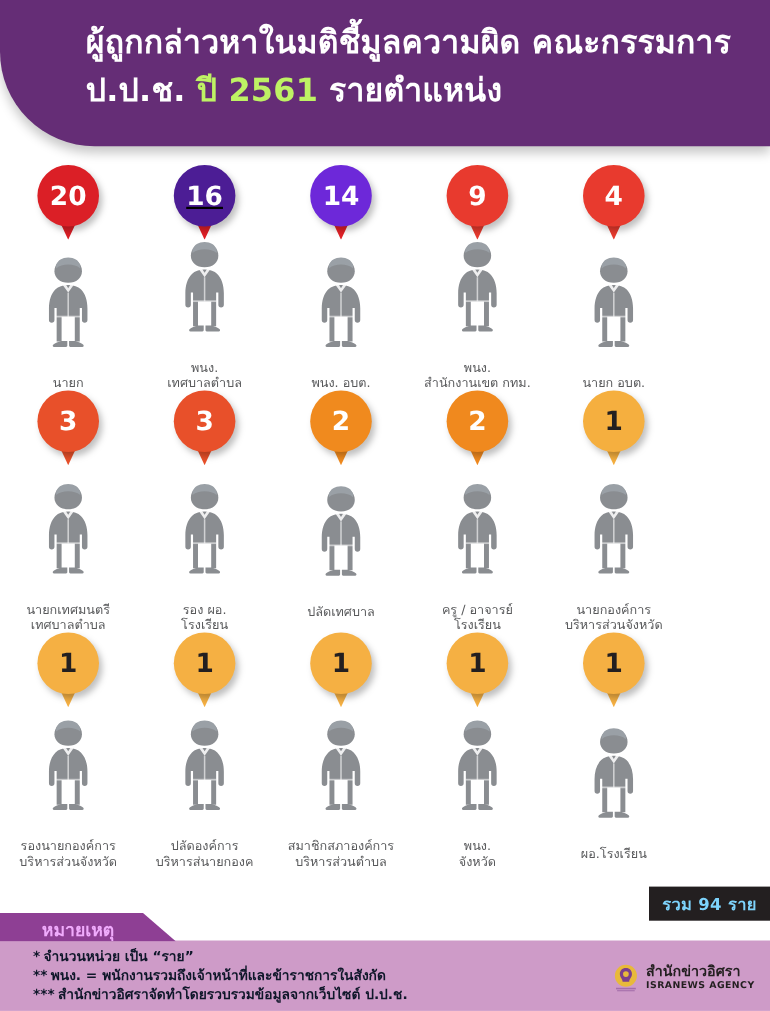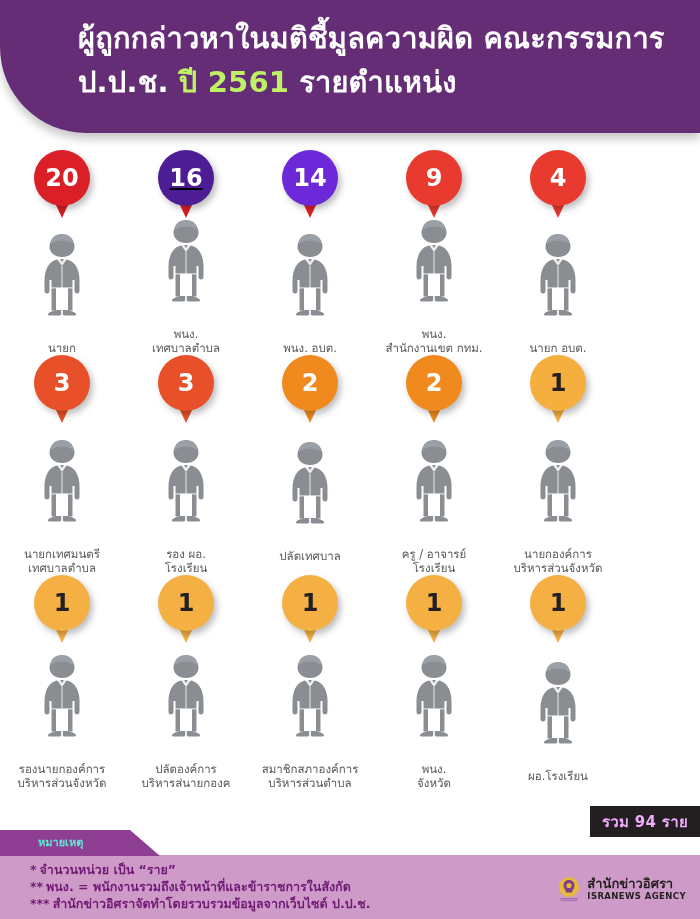--- a/index.html
+++ b/index.html
@@ -59,40 +59,40 @@
 
   
   .label{
     margin-top:6px;text-align:center;color:#58595B;
     font-size:11.5px;line-height:14px;white-space:pre-line;
   }
 
   
   .total-badge{
     position:absolute;right:0;top:806px;width:110px;height:31px;
-    background:#231f20;color:#f0abfc;
+    background:#231f20;color:#7dd3fc;
     display:flex;align-items:center;justify-content:center;
     font-size:15px;font-weight:bold;letter-spacing:0.3px;
   }
 
   
   .notes{
     position:absolute;left:0;top:855px;width:700px;height:64px;
     background:#CE9BC8;
   }
   .notes-tab{
     position:absolute;left:0;top:-25px;width:160px;height:26px;
     background:#8E3F94;
     clip-path:polygon(0 0,130px 0,160px 26px,0 26px);
   }
   .notes-tab span{
-    position:absolute;left:38px;top:3px;color:#5eead4;font-size:11px;font-weight:bold;text-align:right;
+    position:absolute;left:38px;top:3px;color:#f0abfc;font-size:16px;font-weight:bold;text-align:right;
   }
   .notes-list{
-    position:absolute;left:30px;top:6px;color:#701a75;
+    position:absolute;left:30px;top:6px;color:#0f172a;
     font-size:12.5px;line-height:17px;font-weight:bold;
   }
   .notes-list div{white-space:nowrap;}
   .notes-list .star{display:inline-block;margin-right:3px;}
 
   
   .logo{
     position:absolute;right:14px;top:876px;display:flex;align-items:center;
   }
   .logo-mark{width:26px;height:26px;margin-right:5px;position:relative;}

